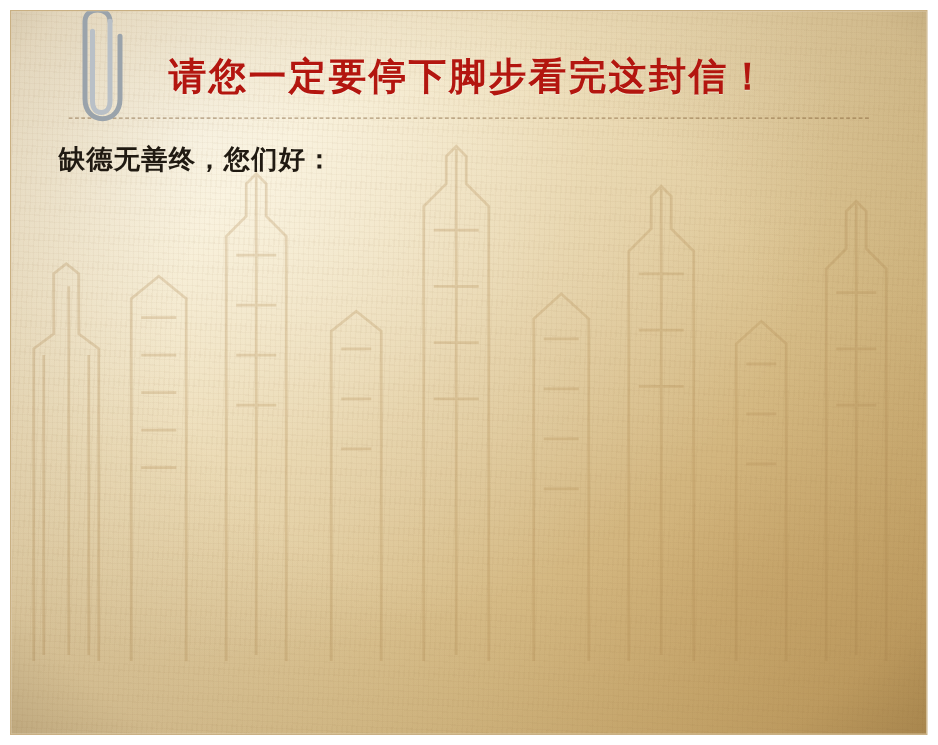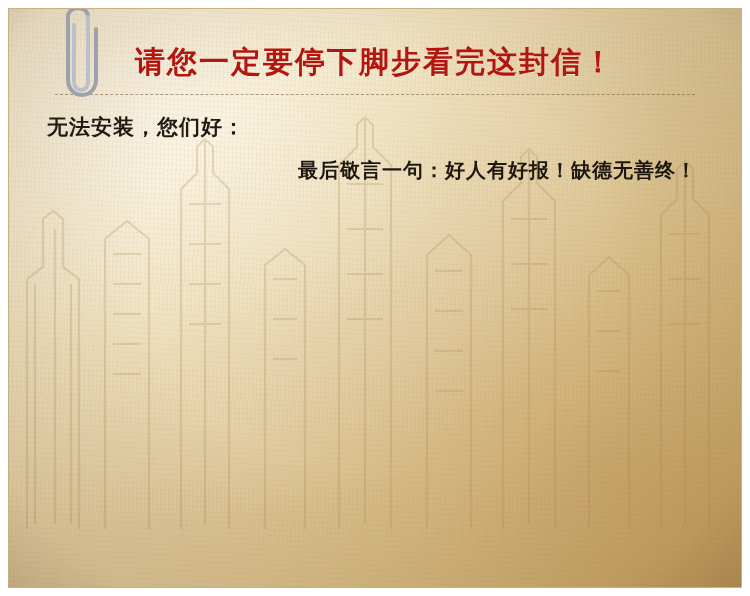--- a/index.html
+++ b/index.html
@@ -174,18 +174,17 @@
     <div class="vignette"></div>
 
     <svg class="clip" viewBox="0 0 46 96" aria-hidden="true">
       <path d="M31 10 C31 4 26 1 21 1 C16 1 11 4 11 10 L11 72 C11 82 17 88 25 88 C33 88 39 82 39 72 L39 22" fill="none" stroke="#9aa3ab" stroke-width="4" stroke-linecap="round"></path>
       <path d="M31 10 L31 74 C31 80 28 83 24 83 C20 83 17 80 17 74 L17 18" fill="none" stroke="#b9c0c7" stroke-width="4" stroke-linecap="round"></path>
     </svg>
 
     <div class="content">
       <div class="headline">请您一定要停下脚步看完这封信！</div>
       <div class="rule"></div>
-      <div class="salutation">无法安装，您们好：</div>
-      <div class="closing">最后敬言一句：好人有好报！缺德无善终！</div>
+      <div class="salutation">缺德无善终，您们好：</div>
     </div>
 
   </div>
 </div>
 
 </body></html>

